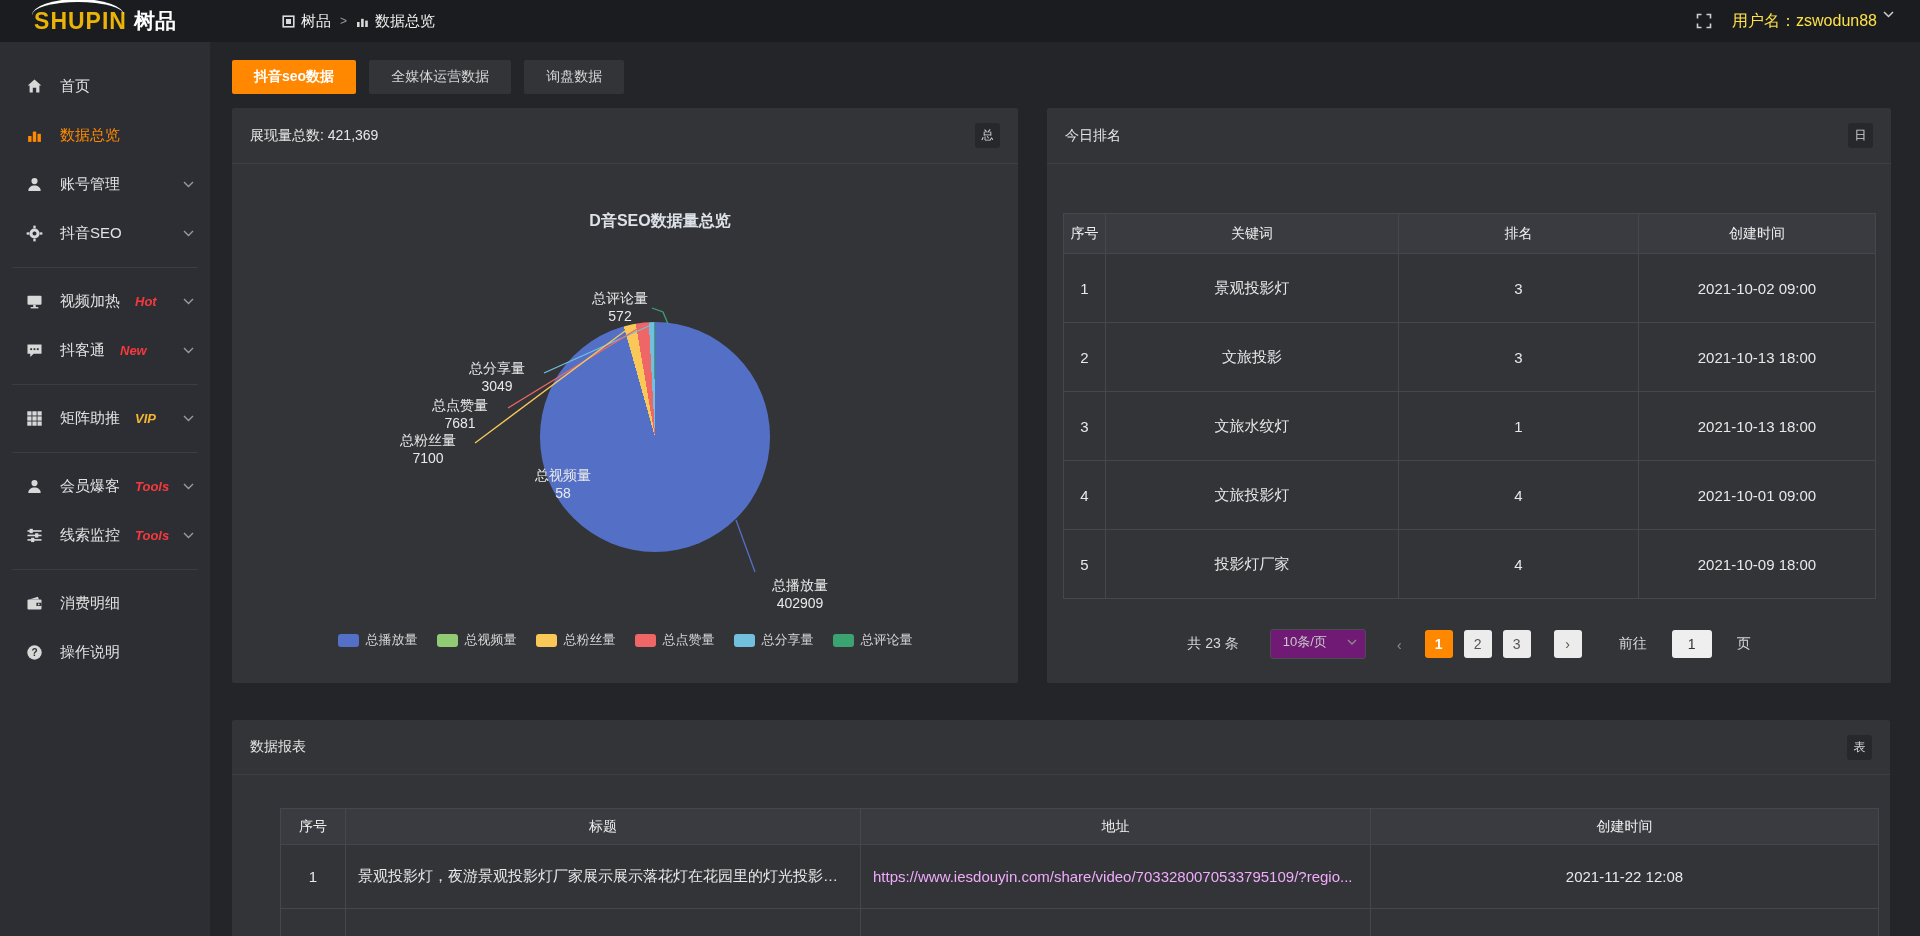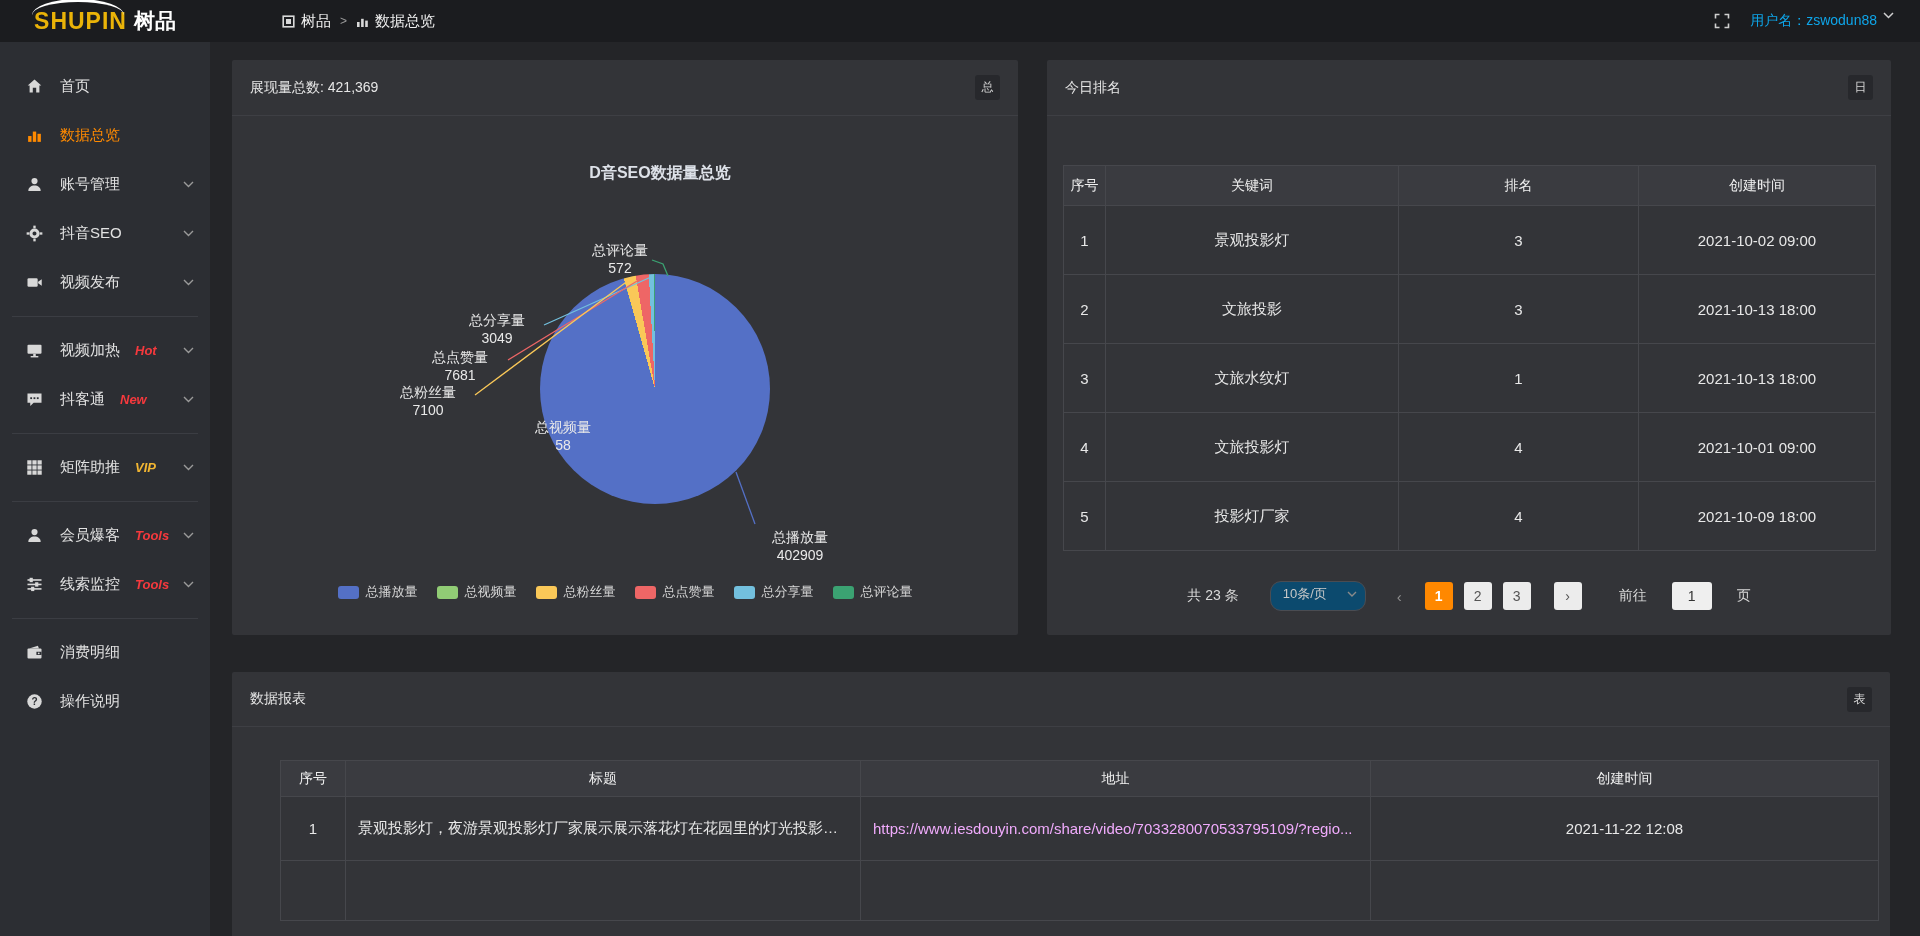--- a/index.html
+++ b/index.html
@@ -15,21 +15,21 @@
   .logo-area { width: 210px; display: flex; align-items: center; justify-content: center; gap: 7px; }
   .logo-en-wrap { position: relative; display: inline-block; }
   .logo-arc { position: absolute; top: -9px; left: -2px; width: 92px; height: 16px;
     border-top: 3px solid #fff; border-radius: 50% 50% 0 0 / 100% 100% 0 0; }
   .logo-en { font-size: 23px; font-weight: bold; letter-spacing: 1px; color: #eab308; }
   .logo-cn { font-size: 21px; font-weight: bold; color: #fff; }
   .breadcrumb { margin-left: 72px; display: flex; align-items: center; gap: 9px; font-size: 15px; color: #f0f0f0; }
   .crumb { display: flex; align-items: center; gap: 6px; cursor: pointer; color: #f0f0f0; }
   .crumb-sep { color: #9a9a9a; font-size: 12px; }
   .topbar-right { margin-left: auto; margin-right: 26px; display: flex; align-items: center; gap: 20px; }
-  .user-menu { display: flex; gap: 6px; font-size: 14px; color: #0ea5e9; cursor: pointer; }
+  .user-menu { display: flex; gap: 6px; font-size: 16px; color: #fde047; cursor: pointer; }
   .fullscreen-btn { cursor: pointer; }
 
   
   .body-row { display: flex; height: 894px; }
   .sidebar { width: 210px; background: #2c2e33; padding-top: 20px; flex-shrink: 0; }
   .side-item { height: 49px; display: flex; align-items: center; padding: 0 16px 0 26px;
     font-size: 15px; color: #e2e2e2; cursor: pointer; }
   .side-item .side-icon { width: 19px; margin-right: 15px; color: #d8d8d8; flex-shrink: 0; }
   .side-item.active { color: #ff8a00; }
   .side-item.active .side-icon { color: #ff8a00; }
@@ -74,22 +74,22 @@
   .rank-table-wrap { margin: 49px 15px 0 16px; }
   table.data-table { width: 100%; border-collapse: collapse; table-layout: fixed; }
   table.data-table th, table.data-table td { border: 1px solid #46474c; text-align: center;
     font-weight: normal; overflow: hidden; }
   table.data-table th { background: #3a3b40; color: #f0f0f0; font-size: 14px; }
   table.data-table td { color: #e8e8e8; font-size: 15px; }
   .rank-table th { height: 40px; }
   .rank-table td { height: 69px; }
   .pagination { margin-top: auto; margin-bottom: 24px; display: flex; align-items: center;
     justify-content: center; gap: 23px; font-size: 14px; color: #d9d9d9; }
-  .page-size-select { width: 96px; height: 30px; background: #0c4a6e; border: 1px solid #4a4c52;
-    border-radius: 11px; display: flex; align-items: center; padding: 0 8px 4px 12px; gap: 6px;
+  .page-size-select { width: 96px; height: 30px; background: #701a75; border: 1px solid #4a4c52;
+    border-radius: 3px; display: flex; align-items: center; padding: 0 8px 4px 12px; gap: 6px;
     font-size: 13px; color: #c8c8c8; cursor: pointer; margin: 0 8px; }
   .page-size-select .sel-arrow { margin-left: auto; color: #8a8a8a; }
   .page-btn { min-width: 28px; height: 28px; border: none; border-radius: 3px; background: #ececec;
     color: #555; font-size: 14px; cursor: pointer; font-family: inherit; }
   .page-btn.active { background: #ff8800; color: #fff; font-weight: bold; }
   .arrow-btn { background: transparent; border: none; color: #8f8f8f; font-size: 15px; cursor: pointer; }
   .next-btn { background: #ececec; color: #555; }
   .goto-input { width: 40px; height: 28px; border: none; border-radius: 3px; background: #efefef;
     color: #333; text-align: center; font-size: 14px; font-family: inherit; margin: 0 2px; }
 
@@ -194,34 +194,20 @@
             <rect x="12.9" y="6.9" width="2.5" height="2.2"></rect>
           </svg>
         </span>
         <span class="side-label">抖音SEO</span>
         <span class="side-chevron">
           <svg width="11" height="7" viewBox="0 0 11 7">
             <path d="M1 1l4.5 4.5L10 1" fill="none" stroke="currentColor" stroke-width="1.4"></path>
           </svg>
         </span>
       </div>
-      <div class="side-item">
-        <span class="side-icon">
-          <svg width="17" height="17" viewBox="0 0 16 16" fill="currentColor">
-            <rect x="1.4" y="4" width="9.6" height="8" rx="1.2"></rect>
-            <path d="M11.4 7.2 14.8 5v6l-3.4-2.2Z"></path>
-          </svg>
-        </span>
-        <span class="side-label">视频发布</span>
-        <span class="side-chevron">
-          <svg width="11" height="7" viewBox="0 0 11 7">
-            <path d="M1 1l4.5 4.5L10 1" fill="none" stroke="currentColor" stroke-width="1.4"></path>
-          </svg>
-        </span>
-      </div>
       <div class="side-divider"></div>
       <div class="side-item">
         <span class="side-icon">
           <svg width="17" height="17" viewBox="0 0 16 16" fill="currentColor">
             <rect x="1.4" y="2.6" width="13.2" height="8.5" rx="1"></rect>
             <rect x="6.8" y="11.1" width="2.4" height="2.1"></rect>
             <rect x="4.4" y="13.2" width="7.2" height="1.3"></rect>
           </svg>
         </span>
         <span class="side-label">视频加热</span>
@@ -324,20 +310,25 @@
           <svg width="17" height="17" viewBox="0 0 16 16" fill="currentColor">
             <circle cx="8" cy="8" r="6.8"></circle>
             <text x="8" y="11.3" font-size="9.5" font-weight="bold" text-anchor="middle" fill="#2c2e33">?</text>
           </svg>
         </span>
         <span class="side-label">操作说明</span>
       </div>
     </nav>
 
   <div class="main">
+    <div class="tabs" id="tabs">
+        <div class="tab active">抖音seo数据</div>
+        <div class="tab">全媒体运营数据</div>
+        <div class="tab">询盘数据</div>
+      </div>
 
     <div class="panels-row">
 
       <div class="panel panel-left">
         <div class="panel-header">
           <span>展现量总数: 421,369</span>
           <span class="corner-btn">总</span>
         </div>
         <div class="chart-title">D音SEO数据量总览</div>
         <div class="pie" id="pie" style="background: conic-gradient(rgb(84, 112, 198) 0deg, rgb(84, 112, 198) 344.23deg, rgb(145, 204, 117) 344.23deg, rgb(145, 204, 117) 344.28deg, rgb(250, 200, 88) 344.28deg, rgb(250, 200, 88) 350.34deg, rgb(238, 102, 102) 350.34deg, rgb(238, 102, 102) 356.91deg, rgb(115, 192, 222) 356.91deg, rgb(115, 192, 222) 359.51deg, rgb(59, 162, 114) 359.51deg, rgb(59, 162, 114) 360deg);"></div>

